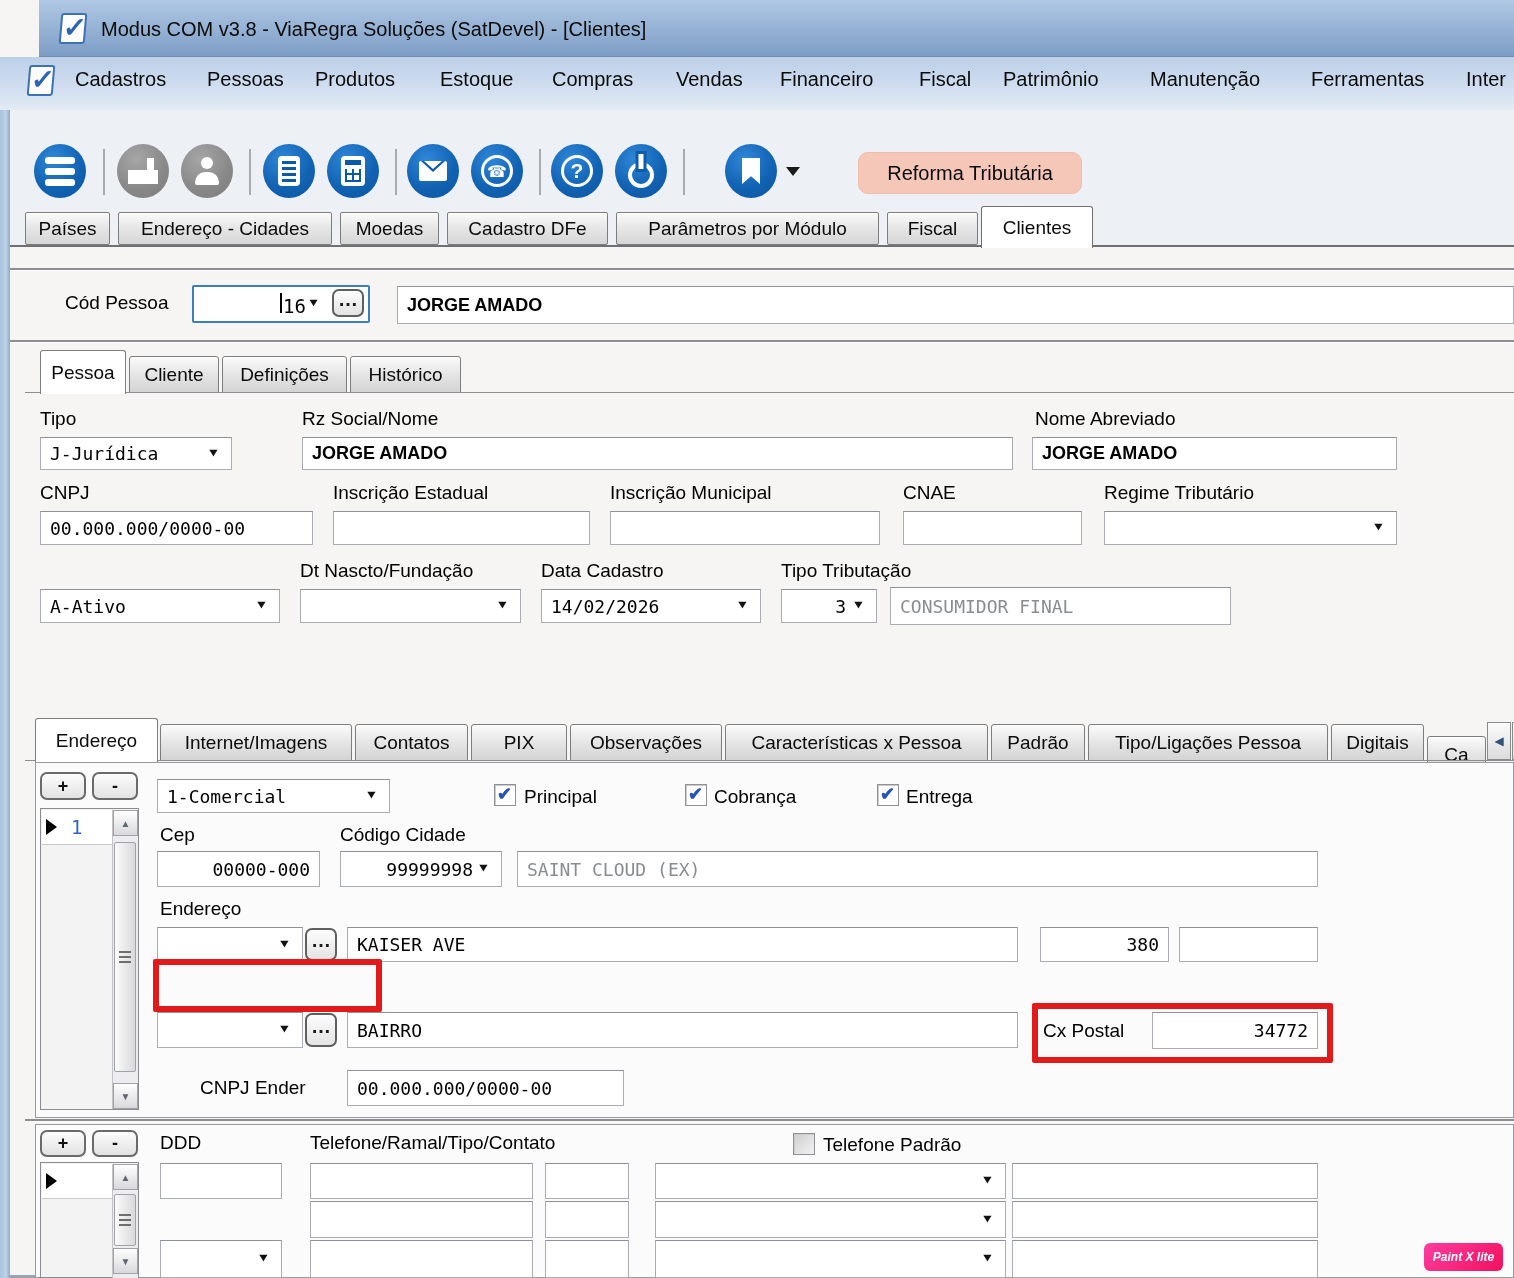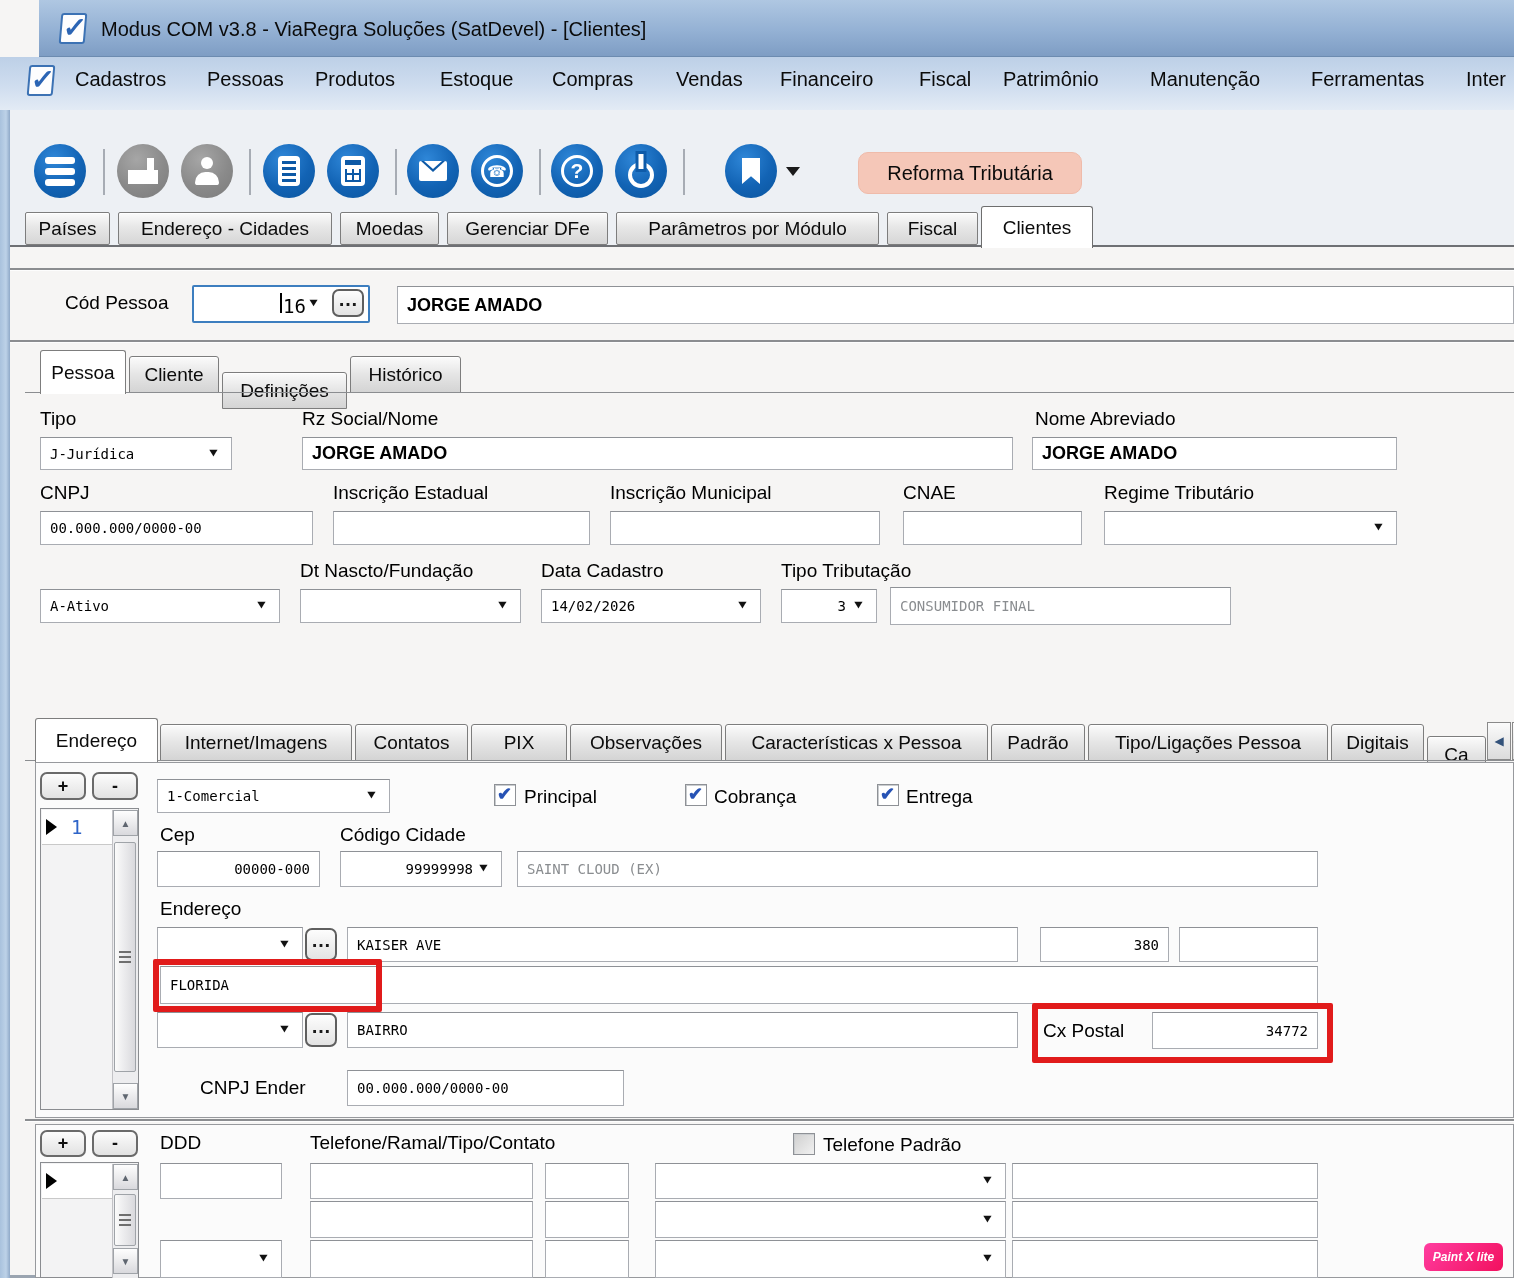--- a/index.html
+++ b/index.html
@@ -85,21 +85,21 @@
   }
   .wtab.active { top:206px; height:42px; background:#FFFFFF; border-color:#6E6E6E; border-bottom:none;
     border-radius:3px 3px 0 0; z-index:6; box-shadow:none; }
   .tabs-baseline { position:absolute; left:10px; top:245px; width:1504px; height:2px; background:#6E7074; }
 
   
   .lbl { position:absolute; font-size:19px; color:#000; white-space:nowrap; }
   .fld {
     position:absolute; background:#FFFFFF; border:1px solid #A9ACB2; border-top-color:#8E9196;
     display:flex; align-items:center; padding:0 9px; overflow:hidden; white-space:nowrap;
-    font-family:"DejaVu Sans Mono", monospace; font-size:14px; color:#000;
+    font-family:"DejaVu Sans Mono", monospace; font-size:18px; color:#000;
   }
   .fld.right { justify-content:flex-end; }
   .fld.gray { color:#8A8D90; }
   .fld.boldsans { font-family:"Liberation Sans", sans-serif; font-weight:bold; font-size:18px; }
   .dd { position:absolute; right:7px; top:50%; transform:translateY(-50%); width:14px; height:12px; }
   .dd::before { content:"▼"; position:absolute; left:0; top:-2px; font-size:11px; color:#111; transform:scaleX(1.25); }
   .dots-btn {
     position:absolute; background:linear-gradient(180deg,#FDFDFD,#E3E3E3); border:2px solid #5F5F5F;
     border-radius:7px; display:flex; align-items:center; justify-content:center;
   }
@@ -228,42 +228,42 @@
     <span class="icon-bookmark"></span>
   </div>
   <div class="tb-dd" style="left:786px; top:167px;"></div>
 
   <div class="alertbtn" style="left:858px; width:224px;">Reforma Tributária</div>
 
   <div class="tabs-baseline"></div>
   <div class="wtab" style="left:25px;  width:85px;">Países</div>
   <div class="wtab" style="left:118px; width:214px;">Endereço - Cidades</div>
   <div class="wtab" style="left:340px; width:99px;">Moedas</div>
-  <div class="wtab" style="left:447px; width:161px;">Gerenciar DFe</div>
+  <div class="wtab" style="left:447px; width:161px;">Cadastro DFe</div>
   <div class="wtab" style="left:616px; width:263px;">Parâmetros por Módulo</div>
   <div class="wtab" style="left:887px; width:91px;">Fiscal</div>
   <div class="wtab active" style="left:981px; width:112px;">Clientes</div>
 
   <div class="bevel-dark" style="left:10px; top:268px; width:1504px; height:2px;"></div>
   <div class="bevel-lite" style="left:10px; top:270px; width:1504px; height:1px;"></div>
   <div class="lbl" style="left:65px; top:292px;">Cód Pessoa</div>
   <div style="position:absolute; left:192px; top:285px; width:178px; height:38px; background:#fff; border:2px solid #3D7EBF; border-radius:2px;">
     <span style="position:absolute; right:62px; top:6px; font-family:'DejaVu Sans Mono',monospace; font-size:19px;"><span class="caret"></span><span>16</span></span>
     <span class="dd" style="right:46px;"></span>
     <span class="dots-btn" style="right:4px; top:2px; width:32px; height:28px;"></span>
   </div>
   <div class="fld boldsans" style="left:397px; top:286px; width:1117px; height:38px;">
     <span>JORGE AMADO</span>
   </div>
   <div class="bevel-dark" style="left:10px; top:340px; width:1504px; height:2px;"></div>
   <div class="bevel-lite" style="left:10px; top:342px; width:1504px; height:1px;"></div>
 
   <div class="ptab active" style="left:40px; top:350px; width:86px; height:44px;">Pessoa</div>
   <div class="ptab" style="left:129px; top:356px; width:90px;">Cliente</div>
-  <div class="ptab" style="left:222px; top:356px; width:125px;margin-top:16px;">Definições</div>
+  <div class="ptab" style="left:222px; top:356px; width:125px;">Definições</div>
   <div class="ptab" style="left:350px; top:356px; width:111px;">Histórico</div>
   <div class="bevel-dark" style="left:25px; top:392px; width:1489px; height:1px;"></div>
 
   <div class="lbl" style="left:40px; top:408px;">Tipo</div>
   <div class="lbl" style="left:302px; top:408px;">Rz Social/Nome</div>
   <div class="lbl" style="left:1035px; top:408px;">Nome Abreviado</div>
   <div class="fld" style="left:40px; top:437px; width:192px; height:33px;">
     <span>J-Jurídica</span>
     <span class="dd"></span>
   </div>
@@ -381,23 +381,20 @@
   </div>
   <span class="dots-btn" style="left:305px; top:928px; width:32px; height:33px;"></span>
   <div class="fld" style="left:347px; top:927px; width:671px; height:35px;">
     <span>KAISER AVE</span>
   </div>
   <div class="fld right" style="left:1040px; top:927px; width:129px; height:35px;">
     <span>380</span>
   </div>
   <div class="fld" style="left:1179px; top:927px; width:139px; height:35px;"></div>
 
-  <div class="fld" style="left:160px; top:966px; width:1158px; height:38px;">
-    <span>FLORIDA</span>
-  </div>
   <div class="redbox" style="left:153px; top:959px; width:229px; height:53px;"></div>
 
   <div class="fld" style="left:157px; top:1012px; width:146px; height:36px; padding-right:26px;">
     <span class="dd"></span>
   </div>
   <span class="dots-btn" style="left:305px; top:1013px; width:32px; height:34px;"></span>
   <div class="fld" style="left:347px; top:1012px; width:671px; height:36px;">
     <span>BAIRRO</span>
   </div>
   <div class="lbl" style="left:1043px; top:1020px;">Cx Postal</div>

